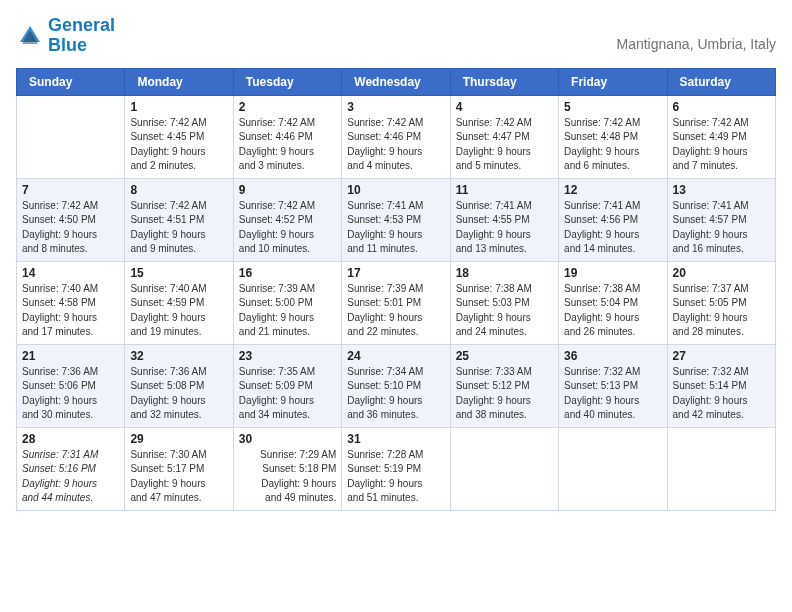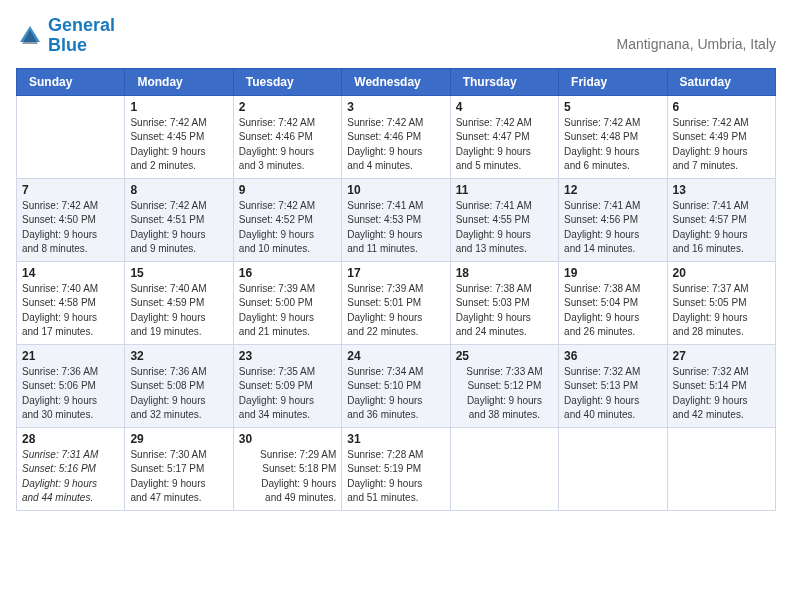--- a/index.html
+++ b/index.html
@@ -291,21 +291,21 @@
         </td>
         <td>
           <span class="day-num">24</span>
           <div class="day-info" style="white-space: pre-line;">Sunrise: 7:34 AM
 Sunset: 5:10 PM
 Daylight: 9 hours
 and 36 minutes.</div>
         </td>
         <td>
           <span class="day-num">25</span>
-          <div class="day-info" style="white-space: pre-line; text-align: center;">Sunrise: 7:33 AM
+          <div class="day-info" style="white-space: pre-line;">Sunrise: 7:33 AM
 Sunset: 5:12 PM
 Daylight: 9 hours
 and 38 minutes.</div>
         </td>
         <td>
           <span class="day-num">36</span>
           <div class="day-info" style="white-space: pre-line;">Sunrise: 7:32 AM
 Sunset: 5:13 PM
 Daylight: 9 hours
 and 40 minutes.</div>

